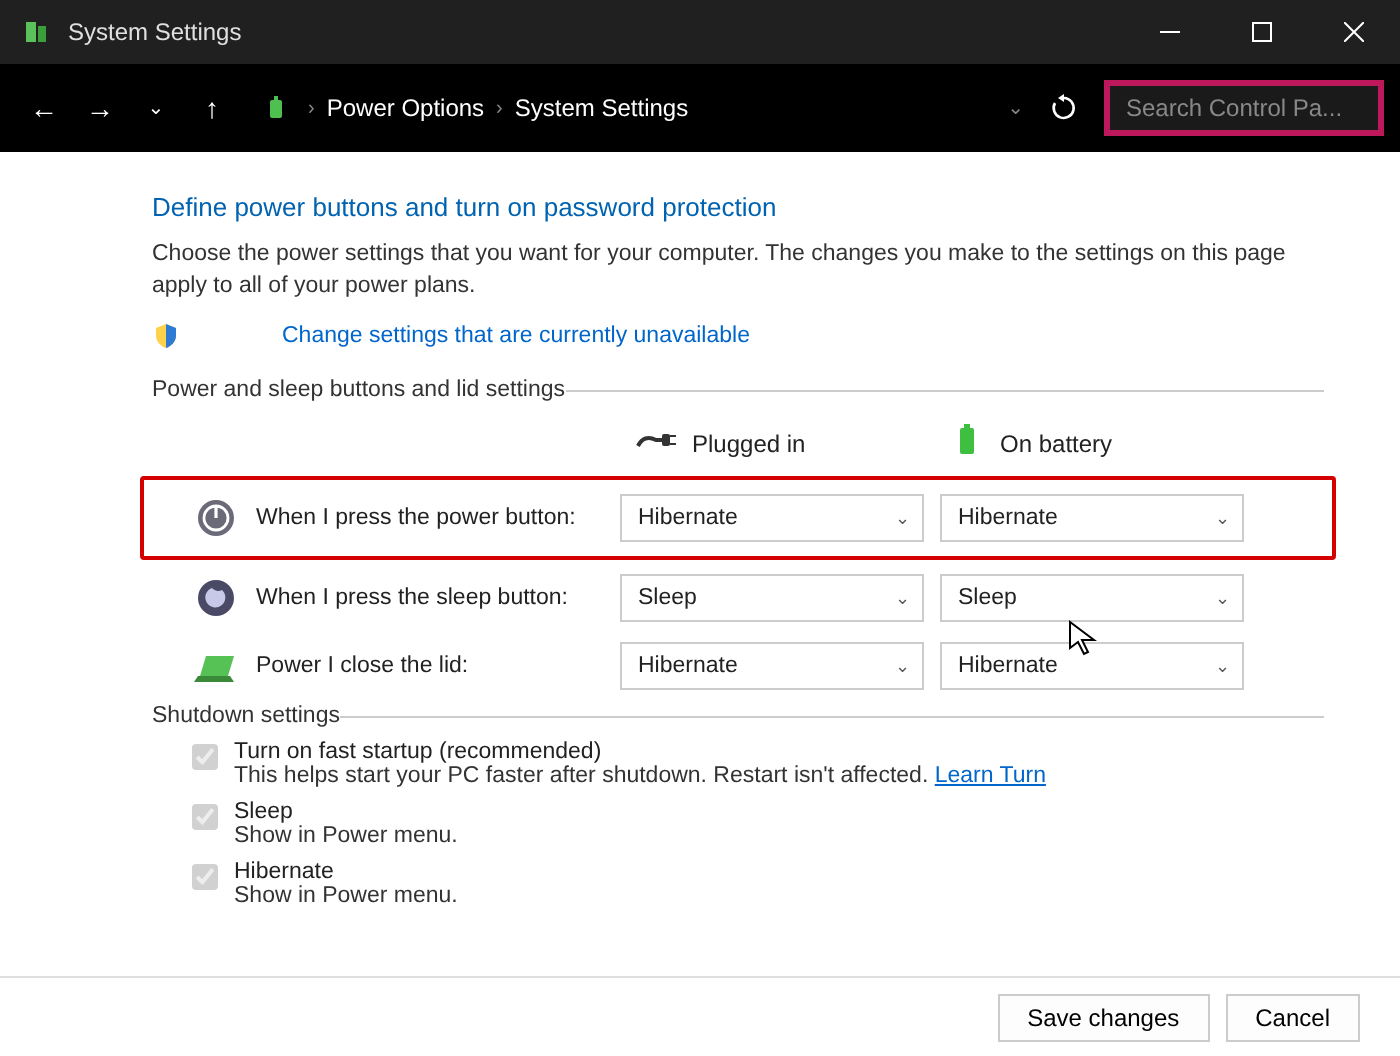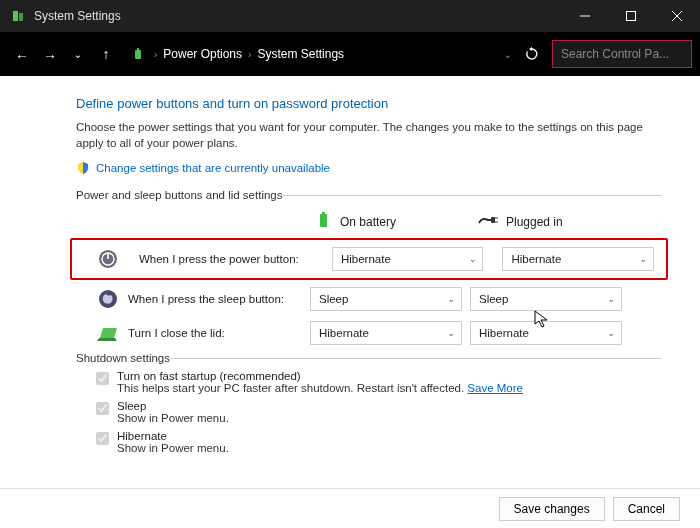--- a/index.html
+++ b/index.html
@@ -8,33 +8,33 @@
 .titlebar .app-icon { width:16px; height:16px; margin:0 8px 0 10px; display:flex; align-items:center; justify-content:center; }
 .titlebar .title { flex:1; }
 .win-controls { display:flex; height:100%; }
 .win-btn { width:46px; display:flex; align-items:center; justify-content:center; color:#e0e0e0; font-size:10px; }
 .toolbar { height:44px; background:#000; display:flex; align-items:center; padding:0 8px; }
 .nav-arrow { width:28px; height:28px; display:flex; align-items:center; justify-content:center; color:#fff; font-size:14px; }
 .breadcrumb { display:flex; align-items:center; color:#fff; font-size:12px; margin-left:10px; flex:1; gap:6px; }
 .bc-icon { width:18px; height:18px; display:flex; align-items:center; justify-content:center; }
 .bc-sep { color:#888; font-size:10px; }
 .reload { width:28px; height:28px; display:flex; align-items:center; justify-content:center; color:#fff; margin:0 6px; }
-.search { width:140px; height:28px; background:#1a1a1a; border:1px solid #be185d; color:#888; font-size:12px; padding:0 8px; display:flex; align-items:center; }
+.search { width:140px; height:28px; background:#1a1a1a; border:3px solid #be185d; color:#888; font-size:12px; padding:0 8px; display:flex; align-items:center; }
 .content { background:#fff; height:calc(528px - 32px - 44px - 40px); padding:20px 38px 12px 76px; overflow:auto; font-size:12px; color:#222; }
 .heading { color:#0063B1; font-size:13px; font-weight:400; margin-bottom:8px; }
 .desc { font-size:11.5px; color:#333; margin-bottom:10px; line-height:1.4; }
 .change-link { display:flex; align-items:center; gap:6px; font-size:11.5px; margin-bottom:14px; }
-.change-link a { color:#0066cc; text-decoration:none; }
+.change-link a { color:#0066cc; text-decoration:none;margin-left:45px; }
 .shield-icon { width:14px; height:14px; display:inline-block; }
 .section-label { font-size:11.5px; color:#333; display:flex; align-items:center; gap:0; }
 .section-label .rule { flex:1; height:1px; background:#ccc; }
 .col-headers { display:flex; margin:10px 0 6px 0; padding-left:240px; }
 .col-headers .col { width:160px; display:flex; align-items:center; gap:8px; font-size:12px; }
 .setting-row { display:flex; align-items:center; height:30px; margin:4px 0; }
-.setting-row.hl { border:2px solid #d40000; padding:3px 0; height:42px; margin:2px -6px; padding-left:4px; padding-right:4px; border-radius:2px;gap:11px; }
+.setting-row.hl { border:2px solid #d40000; padding:3px 0; height:42px; margin:2px -6px; padding-left:4px; padding-right:4px; border-radius:2px; }
 .row-icon { width:24px; height:20px; display:flex; align-items:center; justify-content:center; margin-left:20px; }
 .row-label { flex:0 0 190px; font-size:11.5px; padding-left:8px; }
 .dd { width:152px; height:24px; border:1px solid #ccc; background:#fff; display:flex; align-items:center; justify-content:space-between; padding:0 6px 0 8px; font-size:11.5px; margin-right:8px; }
 .dd .chev { font-size:9px; color:#555; }
 .shutdown { margin-top:2px; }
 .shut-item { display:flex; gap:8px; margin:6px 0 2px 20px; align-items:flex-start; }
 .shut-item input[type=checkbox] { margin-top:2px; width:13px; height:13px; accent-color:#888; }
 .shut-item .lbl { font-weight:400; font-size:11.5px; }
 .shut-item .sub { font-size:11.5px; color:#333; }
 .shut-item a { color:#0066cc; }
@@ -113,35 +113,35 @@
         </svg></span>
     <a href="#">Change settings that are currently unavailable</a>
   </div>
 
   <div class="section-label">
       <span>Power and sleep buttons and lid settings</span>
       <span class="rule"></span>
     </div>
   <div class="col-headers">
     <div class="col">
-        <span><svg width="16" height="18">
-            <rect x="4" y="3" width="7" height="13" fill="#3fbf3f" rx="1"></rect>
-            <rect x="6" y="1" width="3" height="2" fill="#3fbf3f"></rect>
-          </svg></span>
-        <span>On battery</span>
-      </div>
-    <div class="col">
         <span><svg width="22" height="14">
             <path d="M3 10 Q6 4 12 7 L16 7" stroke="#333" stroke-width="2" fill="none"></path>
             <rect x="15" y="4" width="4" height="6" fill="#333" rx="1"></rect>
             <line x1="19" y1="5" x2="22" y2="5" stroke="#333"></line>
             <line x1="19" y1="9" x2="22" y2="9" stroke="#333"></line>
           </svg></span>
         <span>Plugged in</span>
       </div>
+    <div class="col">
+        <span><svg width="16" height="18">
+            <rect x="4" y="3" width="7" height="13" fill="#3fbf3f" rx="1"></rect>
+            <rect x="6" y="1" width="3" height="2" fill="#3fbf3f"></rect>
+          </svg></span>
+        <span>On battery</span>
+      </div>
   </div>
 
   <div class="setting-row hl">
     <span class="row-icon">
         <svg width="20" height="20" viewBox="0 0 20 20">
           <circle cx="10" cy="10" r="9" fill="#6a6a78"></circle>
           <circle cx="10" cy="10" r="6" fill="none" stroke="#fff" stroke-width="1.4"></circle>
           <line x1="10" y1="4" x2="10" y2="10" stroke="#fff" stroke-width="1.6"></line>
         </svg>
       </span>
@@ -174,41 +174,41 @@
       </div>
   </div>
 
   <div class="setting-row">
     <span class="row-icon">
         <svg width="22" height="18" viewBox="0 0 22 18">
           <path d="M2 14 L18 14 L20 17 L0 17 Z" fill="#3a8a3a"></path>
           <path d="M3 14 L6 4 L20 4 L17 14 Z" fill="#56c256"></path>
         </svg>
       </span>
-    <span class="row-label">Turn I close the lid:</span>
+    <span class="row-label">Power I close the lid:</span>
     <div class="dd">
         <span>Hibernate</span>
         <span class="chev">⌄</span>
       </div>
     <div class="dd">
         <span>Hibernate</span>
         <span class="chev">⌄</span>
       </div>
   </div>
 
   <div class="shutdown">
     <div class="section-label">
         <span>Shutdown settings</span>
         <span class="rule"></span>
       </div>
     <div class="shut-item">
       <input type="checkbox" checked="" disabled="" style="">
       <div>
           <div class="lbl">Turn on fast startup (recommended)</div>
-        <div class="sub"><span>This helps start your PC faster after shutdown. Restart isn't affected.</span> <a href="#">Save More</a></div>
+        <div class="sub"><span>This helps start your PC faster after shutdown. Restart isn't affected.</span> <a href="#">Learn Turn</a></div>
         </div>
     </div>
     <div class="shut-item">
       <input type="checkbox" checked="" disabled="" style="">
       <div>
           <div class="lbl">Sleep</div>
         <div class="sub">Show in Power menu.</div>
         </div>
     </div>
     <div class="shut-item">

